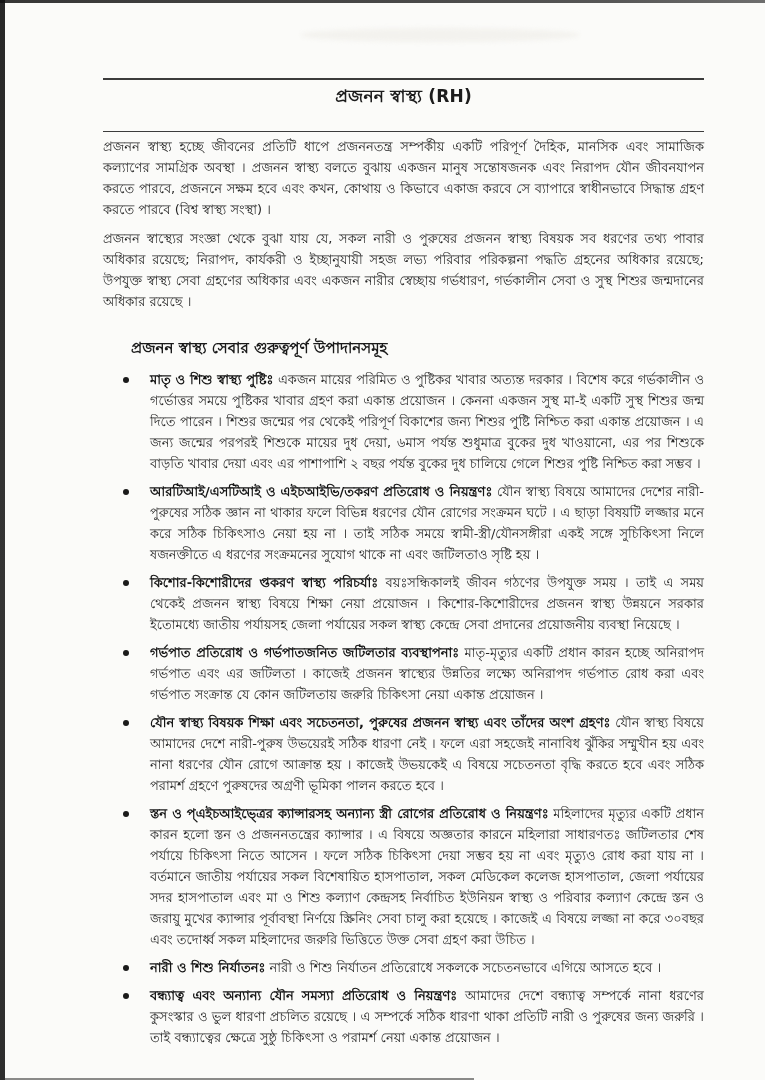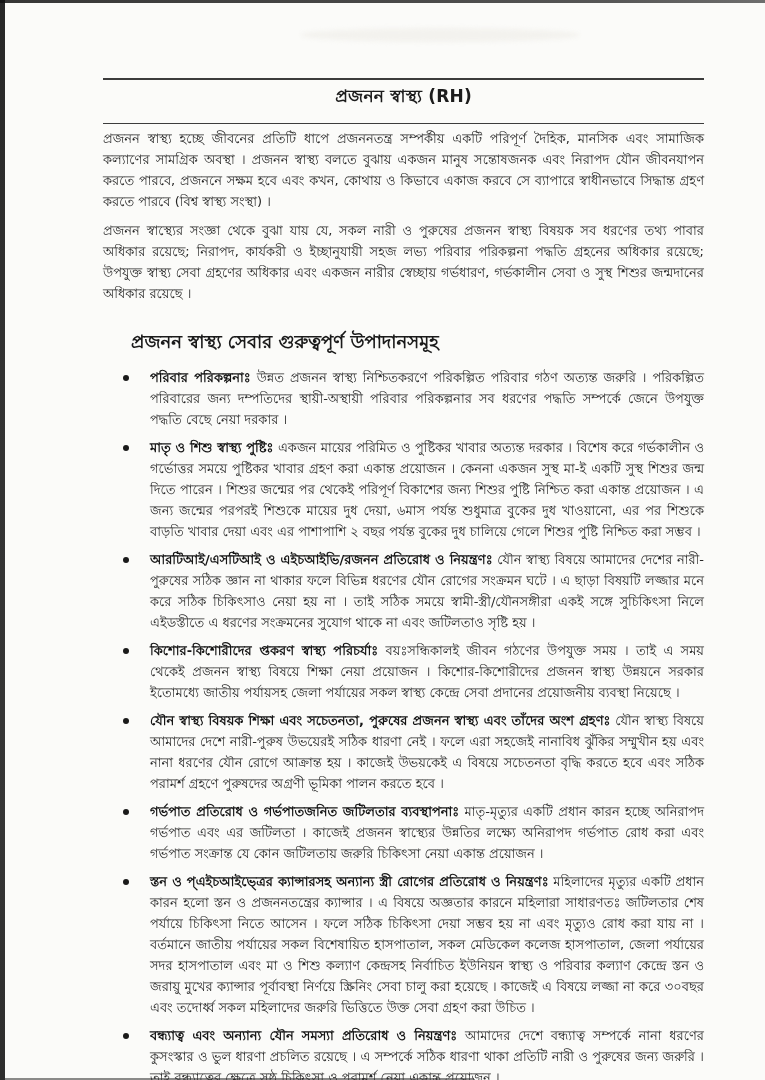--- a/index.html
+++ b/index.html
@@ -49,41 +49,41 @@
   .content {
     position: absolute;
     left: 103px;
     top: 78px;
     width: 601px;
   }
   .title-box {
     border-top: 2px solid #3c3c3c;
     border-bottom: 1.5px solid #3c3c3c;
     text-align: center;
-    padding: 3px 0 12px 0;
+    padding: 3px 0 20px 0;
   }
   .title-box h1 {
     margin: 0;
     font-size: 17px;
     font-weight: bold;
     color: #1c1c1c;
     letter-spacing: .2px;
   }
   p.para {
     margin: 0 0 8px 0;
     font-size: 13px;
     line-height: 21px;
     text-align: justify;
   }
   p.para.first {
     margin-top: 4px;
   }
   .section-heading {
     margin: 24px 0 8px 28px;
-    font-size: 18px;
+    font-size: 15px;
     font-weight: bold;
     color: #1a1a1a;
   }
   ul.bullets {
     list-style: none;
     margin: 0;
     padding: 0;
   }
   ul.bullets li {
     position: relative;
@@ -122,46 +122,46 @@
     <h1>প্রজনন স্বাস্থ্য (RH)</h1>
   </div>
 
   <p class="para first">প্রজনন স্বাস্থ্য হচ্ছে জীবনের প্রতিটি ধাপে প্রজননতন্ত্র সম্পর্কীয় একটি পরিপূর্ণ দৈহিক, মানসিক এবং সামাজিক কল্যাণের সামগ্রিক অবস্থা । প্রজনন স্বাস্থ্য বলতে বুঝায় একজন মানুষ সন্তোষজনক এবং নিরাপদ যৌন জীবনযাপন করতে পারবে, প্রজননে সক্ষম হবে এবং কখন, কোথায় ও কিভাবে একাজ করবে সে ব্যাপারে স্বাধীনভাবে সিদ্ধান্ত গ্রহণ করতে পারবে (বিশ্ব স্বাস্থ্য সংস্থা) ।</p>
   <p class="para">প্রজনন স্বাস্থ্যের সংজ্ঞা থেকে বুঝা যায় যে, সকল নারী ও পুরুষের প্রজনন স্বাস্থ্য বিষয়ক সব ধরণের তথ্য পাবার অধিকার রয়েছে; নিরাপদ, কার্যকরী ও ইচ্ছানুযায়ী সহজ লভ্য পরিবার পরিকল্পনা পদ্ধতি গ্রহনের অধিকার রয়েছে; উপযুক্ত স্বাস্থ্য সেবা গ্রহণের অধিকার এবং একজন নারীর স্বেচ্ছায় গর্ভধারণ, গর্ভকালীন সেবা ও সুস্থ শিশুর জন্মদানের অধিকার রয়েছে ।</p>
 
   <div class="section-heading">প্রজনন স্বাস্থ্য সেবার গুরুত্বপূর্ণ উপাদানসমূহ</div>
 
   <ul class="bullets">
     <li>
-      <span class="lead">পরিবার পরিকল্পনাঃ</span>
-      <span>উন্নত প্রজনন স্বাস্থ্য  নিশ্চিতকরণে পরিকল্পিত পরিবার গঠণ অত্যন্ত জরুরি । পরিকল্পিত পরিবারের জন্য দম্পতিদের স্থায়ী-অস্থায়ী পরিবার পরিকল্পনার সব ধরণের পদ্ধতি সম্পর্কে জেনে উপযুক্ত পদ্ধতি বেছে নেয়া দরকার ।</span>
-    </li>
-    <li>
       <span class="lead">মাতৃ ও শিশু স্বাস্থ্য পুষ্টিঃ</span>
       <span>একজন মায়ের পরিমিত ও পুষ্টিকর খাবার অত্যন্ত দরকার । বিশেষ করে গর্ভকালীন ও গর্ভোত্তর সময়ে পুষ্টিকর খাবার গ্রহণ করা একান্ত প্রয়োজন । কেননা একজন সুস্থ মা-ই একটি সুস্থ শিশুর জন্ম দিতে পারেন । শিশুর জন্মের পর থেকেই পরিপূর্ণ বিকাশের জন্য শিশুর পুষ্টি নিশ্চিত করা একান্ত প্রয়োজন । এ জন্য জন্মের পরপরই শিশুকে মায়ের দুধ দেয়া, ৬মাস পর্যন্ত শুধুমাত্র বুকের দুধ খাওয়ানো, এর পর শিশুকে বাড়তি খাবার দেয়া এবং এর পাশাপাশি ২ বছর পর্যন্ত বুকের দুধ চালিয়ে গেলে শিশুর পুষ্টি নিশ্চিত করা সম্ভব ।</span>
     </li>
     <li>
-      <span class="lead">আরটিআই/এসটিআই ও এইচআইভি/রজনন প্রতিরোধ ও নিয়ন্ত্রণঃ</span>
-      <span>যৌন স্বাস্থ্য বিষয়ে আমাদের দেশের নারী-পুরুষের সঠিক জ্ঞান না থাকার ফলে বিভিন্ন ধরণের যৌন রোগের সংক্রমন ঘটে । এ ছাড়া বিষয়টি লজ্জার মনে করে সঠিক চিকিৎসাও নেয়া হয় না । তাই সঠিক সময়ে স্বামী-স্ত্রী/যৌনসঙ্গীরা একই সঙ্গে সুচিকিৎসা নিলে এইডস্তীতে এ ধরণের সংক্রমনের সুযোগ থাকে না এবং জটিলতাও সৃষ্টি হয় ।</span>
+      <span class="lead">আরটিআই/এসটিআই ও এইচআইভি/তকরণ প্রতিরোধ ও নিয়ন্ত্রণঃ</span>
+      <span>যৌন স্বাস্থ্য বিষয়ে আমাদের দেশের নারী-পুরুষের সঠিক জ্ঞান না থাকার ফলে বিভিন্ন ধরণের যৌন রোগের সংক্রমন ঘটে । এ ছাড়া বিষয়টি লজ্জার মনে করে সঠিক চিকিৎসাও নেয়া হয় না । তাই সঠিক সময়ে স্বামী-স্ত্রী/যৌনসঙ্গীরা একই সঙ্গে সুচিকিৎসা নিলে ষজনক্তীতে এ ধরণের সংক্রমনের সুযোগ থাকে না এবং জটিলতাও সৃষ্টি হয় ।</span>
     </li>
     <li>
       <span class="lead">কিশোর-কিশোরীদের প্তকরণ স্বাস্থ্য পরিচর্যাঃ</span>
       <span>বয়ঃসন্ধিকালই জীবন গঠণের উপযুক্ত সময় । তাই এ সময় থেকেই প্রজনন স্বাস্থ্য বিষয়ে শিক্ষা নেয়া প্রয়োজন । কিশোর-কিশোরীদের প্রজনন স্বাস্থ্য উন্নয়নে সরকার ইতোমধ্যে জাতীয় পর্যায়সহ জেলা পর্যায়ের সকল স্বাস্থ্য কেন্দ্রে সেবা প্রদানের প্রয়োজনীয় ব্যবস্থা নিয়েছে ।</span>
     </li>
     <li>
+      <span class="lead">গর্ভপাত প্রতিরোধ ও গর্ভপাতজনিত জটিলতার ব্যবস্থাপনাঃ</span>
+      <span>মাতৃ-মৃত্যুর একটি প্রধান কারন হচ্ছে অনিরাপদ গর্ভপাত এবং এর জটিলতা । কাজেই প্রজনন স্বাস্থ্যের উন্নতির লক্ষ্যে অনিরাপদ গর্ভপাত রোধ করা এবং গর্ভপাত সংক্রান্ত যে কোন জটিলতায় জরুরি চিকিৎসা নেয়া একান্ত প্রয়োজন ।</span>
+    </li>
+    <li>
       <span class="lead">যৌন স্বাস্থ্য বিষয়ক শিক্ষা এবং সচেতনতা, পুরুষের প্রজনন স্বাস্থ্য এবং তাঁদের অংশ গ্রহণঃ</span>
       <span>যৌন স্বাস্থ্য বিষয়ে আমাদের দেশে নারী-পুরুষ উভয়েরই সঠিক ধারণা নেই । ফলে এরা সহজেই নানাবিধ ঝুঁকির সম্মুখীন হয় এবং নানা ধরণের যৌন রোগে আক্রান্ত হয় । কাজেই উভয়কেই এ বিষয়ে সচেতনতা বৃদ্ধি করতে হবে এবং সঠিক পরামর্শ গ্রহণে পুরুষদের অগ্রণী ভূমিকা পালন করতে হবে ।</span>
     </li>
     <li>
-      <span class="lead">গর্ভপাত প্রতিরোধ ও গর্ভপাতজনিত জটিলতার ব্যবস্থাপনাঃ</span>
-      <span>মাতৃ-মৃত্যুর একটি প্রধান কারন হচ্ছে অনিরাপদ গর্ভপাত এবং এর জটিলতা । কাজেই প্রজনন স্বাস্থ্যের উন্নতির লক্ষ্যে অনিরাপদ গর্ভপাত রোধ করা এবং গর্ভপাত সংক্রান্ত যে কোন জটিলতায় জরুরি চিকিৎসা নেয়া একান্ত প্রয়োজন ।</span>
+      <span class="lead">স্তন ও প্এইচআইভ্ত্রের ক্যান্সারসহ অন্যান্য স্ত্রী রোগের প্রতিরোধ ও নিয়ন্ত্রণঃ</span>
+      <span>মহিলাদের মৃত্যুর একটি প্রধান কারন হলো স্তন ও প্রজননতন্ত্রের ক্যান্সার । এ বিষয়ে অজ্ঞতার কারনে মহিলারা সাধারণতঃ জটিলতার শেষ পর্যায়ে চিকিৎসা নিতে আসেন । ফলে সঠিক চিকিৎসা দেয়া সম্ভব হয় না এবং মৃত্যুও রোধ করা যায় না । বর্তমানে জাতীয় পর্যায়ের সকল বিশেষায়িত হাসপাতাল, সকল মেডিকেল কলেজ হাসপাতাল, জেলা পর্যায়ের সদর হাসপাতাল এবং মা ও শিশু কল্যাণ কেন্দ্রসহ নির্বাচিত ইউনিয়ন স্বাস্থ্য ও পরিবার কল্যাণ কেন্দ্রে স্তন ও জরায়ু মুখের ক্যান্সার পূর্বাবস্থা নির্ণয়ে স্ক্রিনিং সেবা চালু করা হয়েছে । কাজেই এ বিষয়ে লজ্জা না করে ৩০বছর এবং তদোর্ধ্ব সকল মহিলাদের জরুরি ভিত্তিতে উক্ত সেবা গ্রহণ করা উচিত ।</span>
     </li>
     <li>
-      <span class="lead">স্তন ও প্এইচআইভ্ত্রের ক্যান্সারসহ অন্যান্য স্ত্রী রোগের প্রতিরোধ ও নিয়ন্ত্রণঃ</span>
-      <span>মহিলাদের মৃত্যুর একটি প্রধান কারন হলো স্তন ও প্রজননতন্ত্রের ক্যান্সার । এ বিষয়ে অজ্ঞতার কারনে মহিলারা সাধারণতঃ জটিলতার শেষ পর্যায়ে চিকিৎসা নিতে আসেন । ফলে সঠিক চিকিৎসা দেয়া সম্ভব হয় না এবং মৃত্যুও রোধ করা যায় না । বর্তমানে জাতীয় পর্যায়ের সকল বিশেষায়িত হাসপাতাল, সকল মেডিকেল কলেজ হাসপাতাল, জেলা পর্যায়ের সদর হাসপাতাল এবং মা ও শিশু কল্যাণ কেন্দ্রসহ নির্বাচিত ইউনিয়ন স্বাস্থ্য ও পরিবার কল্যাণ কেন্দ্রে স্তন ও জরায়ু মুখের ক্যান্সার পূর্বাবস্থা নির্ণয়ে স্ক্রিনিং সেবা চালু করা হয়েছে । কাজেই এ বিষয়ে লজ্জা না করে ৩০বছর এবং তদোর্ধ্ব সকল মহিলাদের জরুরি ভিত্তিতে উক্ত সেবা গ্রহণ করা উচিত ।</span>
+      <span class="lead">নারী ও শিশু নির্যাতনঃ</span>
+      <span>নারী ও শিশু নির্যাতন প্রতিরোধে সকলকে সচেতনভাবে এগিয়ে আসতে হবে ।</span>
     </li>
     <li>
       <span class="lead">বন্ধ্যাত্ব এবং অন্যান্য যৌন সমস্যা প্রতিরোধ ও নিয়ন্ত্রণঃ</span>
       <span>আমাদের দেশে বন্ধ্যাত্ব সম্পর্কে নানা ধরণের কুসংস্কার ও ভুল ধারণা প্রচলিত রয়েছে । এ সম্পর্কে সঠিক ধারণা থাকা প্রতিটি নারী ও পুরুষের জন্য জরুরি । তাই বন্ধ্যাত্বের ক্ষেত্রে সুষ্ঠু চিকিৎসা ও পরামর্শ নেয়া একান্ত প্রয়োজন ।</span>
     </li>
   </ul>
 
 </div>
 
 </body></html>

